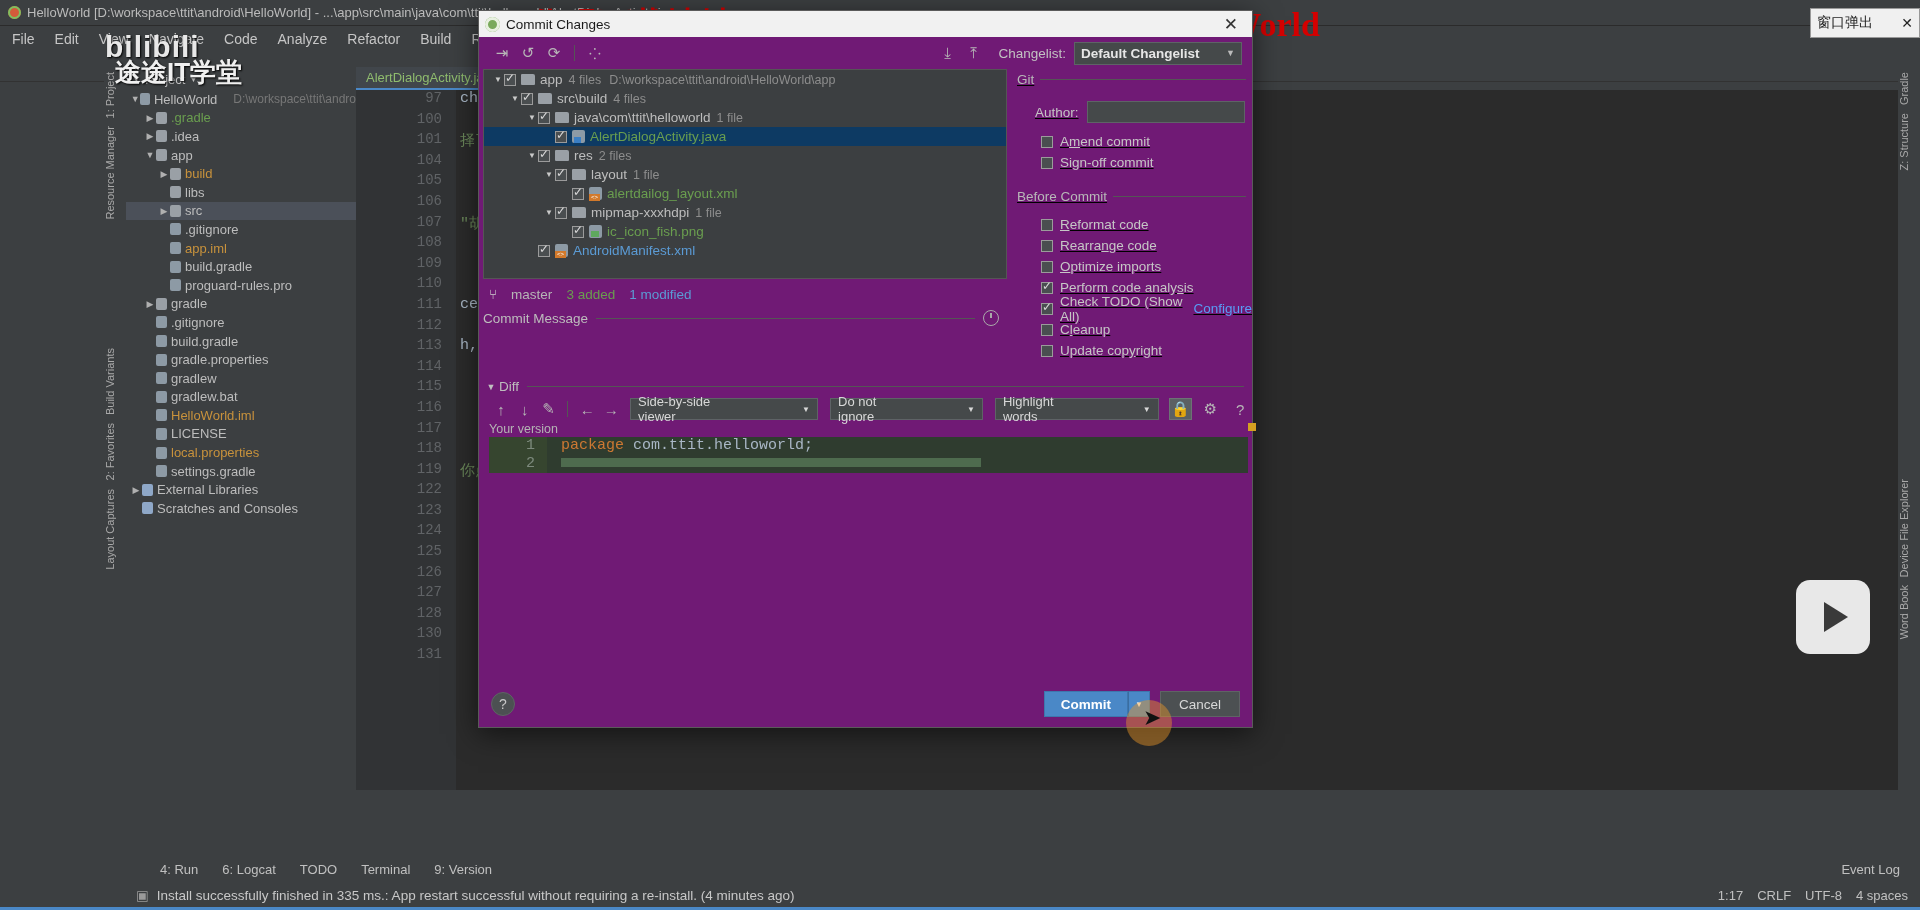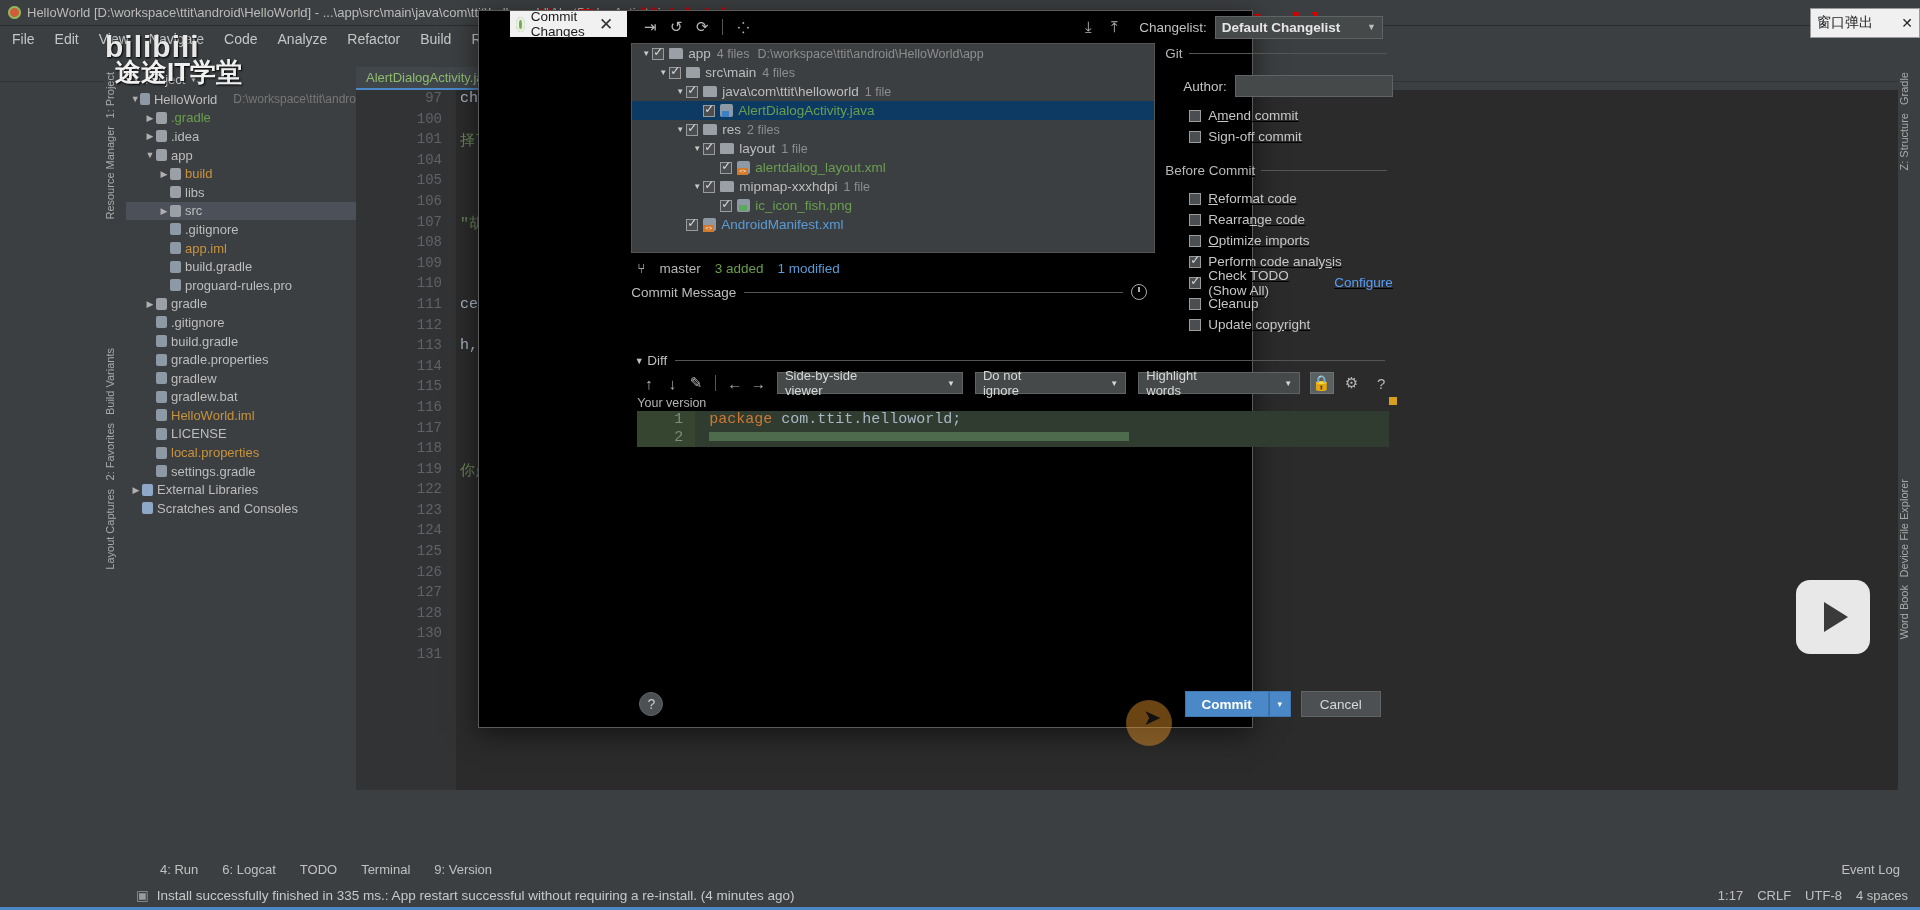--- a/index.html
+++ b/index.html
@@ -79,22 +79,22 @@
      color:#c0c0c0; font-size:13px;}
   .msgbar { position:absolute; left:0; bottom:2px; width:1920px; height:26px;
      background:#3c3f41; display:flex; align-items:center; padding-left:136px;
      color:#c8c8c8; font-size:13.5px;}
   .msgright { position:absolute; right:12px; bottom:2px; height:26px; display:flex;
      align-items:center; gap:14px; color:#c0c0c0; font-size:13px;}
   .botline { position:absolute; left:0; bottom:0; width:1920px; height:3px; background:#4a88c7;}
 
   
   .dlg { position:absolute; left:478px; top:10px; width:775px; height:718px;
-     background:#000000; border:1px solid #5a5a5a; box-shadow:0 6px 26px rgba(0,0,0,.55);
-     z-index:100; display:flex; padding-left:31px;}
+     background:#701a75; border:1px solid #5a5a5a; box-shadow:0 6px 26px rgba(0,0,0,.55);
+     z-index:100; display:flex; flex-direction:column;}
   .dlg-title { height:26px; background:#f1f1f1; display:flex; align-items:center;
      padding:0 6px; color:#1a1a1a; font-size:13.5px; }
   .dlg-title .tico { width:15px;height:15px;border-radius:50%;background:#7aa95c;
      margin-right:6px; box-shadow: inset 0 0 0 3px #e8f0e0;}
   .dlg-close { margin-left:auto; font-size:17px; color:#333; padding:0 8px; cursor:pointer;}
   .dlg-body { flex:1; display:flex; flex-direction:column; padding:0; }
 
   .dlg-toolbar { height:32px; display:flex; align-items:center; gap:0px; padding:0 10px;
      color:#b9b9b9; }
   .tbtn { width:26px; height:24px; display:flex; align-items:center; justify-content:center;
@@ -502,21 +502,21 @@
                 <span class="f-folder"></span>
                 <span style="color:#bdbdbd">app</span>
                 <span class="fmeta">4 files</span>
                 <span class="fpath">D:\workspace\ttit\android\HelloWorld\app</span>
               </div>
               <div class="ftrow">
                 <span class="ind" style="width:21px"></span>
                 <span class="tri">▼</span>
                 <span class="chk on"></span>
                 <span class="f-folder"></span>
-                <span style="color:#bdbdbd">src\main</span>
+                <span style="color:#bdbdbd">src\build</span>
                 <span class="fmeta">4 files</span>
               </div>
               <div class="ftrow">
                 <span class="ind" style="width:38px"></span>
                 <span class="tri">▼</span>
                 <span class="chk on"></span>
                 <span class="f-folder"></span>
                 <span style="color:#bdbdbd">java\com\ttit\helloworld</span>
                 <span class="fmeta">1 file</span>
               </div>

